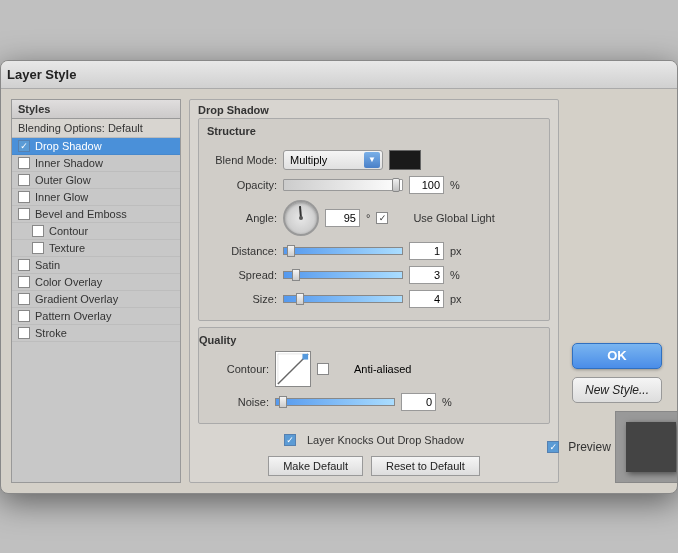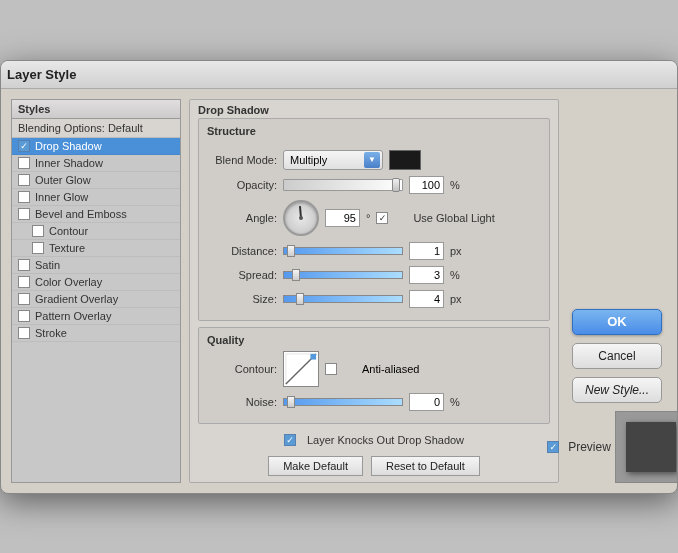--- a/index.html
+++ b/index.html
@@ -490,21 +490,21 @@
           <div class="row">
             <span class="row-label">Size:</span>
             <div style="width:120px; height:8px; background: linear-gradient(to right, #5599ee, #aaddff); border:1px solid #888; position:relative;">
               <div style="position:absolute; left:12px; top:-3px; width:8px; height:12px; background:linear-gradient(to bottom,#f5f5f5,#ccc); border:1px solid #888;"></div>
             </div>
             <input class="value-input" type="text" value="4" style="">
             <span class="unit-label">px</span>
           </div>
         </div>
 
-        <div style="margin: 0 8px 6px; border: 1px solid #aaa; border-radius: 2px; padding: 6px 8px; background: #d0cdc8;">
+        <div style="margin: 0 8px 6px; border: 1px solid #aaa; border-radius: 2px; padding: 6px 0; background: #d0cdc8;">
           <div style="font-size:11px; font-weight:bold; color:#333; margin-bottom:5px;">Quality</div>
 
           <div class="row">
             <span class="row-label">Contour:</span>
             <div class="contour-preview">
               <svg class="contour-svg" viewBox="0 0 36 36">
                 <rect width="36" height="36" fill="white"></rect>
                 <path d="M2 34 L2 2 L34 2" fill="none" stroke="#ccc" stroke-width="0.5"></path>
                 <path d="M2 34 L34 2" fill="none" stroke="#666" stroke-width="1.5"></path>
                 <rect x="28" y="2" width="6" height="6" fill="#5599dd"></rect>
@@ -533,21 +533,20 @@
 
         <div class="bottom-row">
           <button class="action-btn">Make Default</button>
           <button class="action-btn">Reset to Default</button>
         </div>
       </div>
     </div>
 
     <div class="right-panel">
       <div class="ok-btn">OK</div>
-      <div class="cancel-btn">Cancel</div>
       <div class="new-style-btn">New Style...</div>
 
       <div class="preview-section">
         <div class="preview-label-row">
           <span class="checkbox-blue"></span>
           <span>Preview</span>
         </div>
         <div class="preview-box">
           <div class="preview-inner"></div>
         </div>

